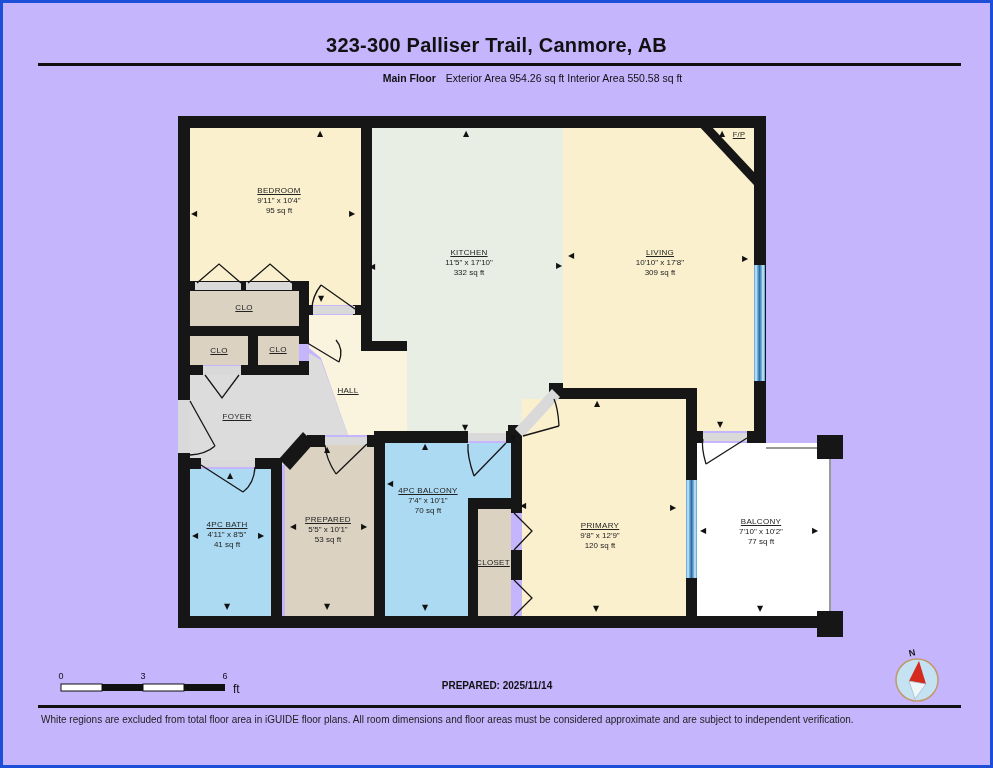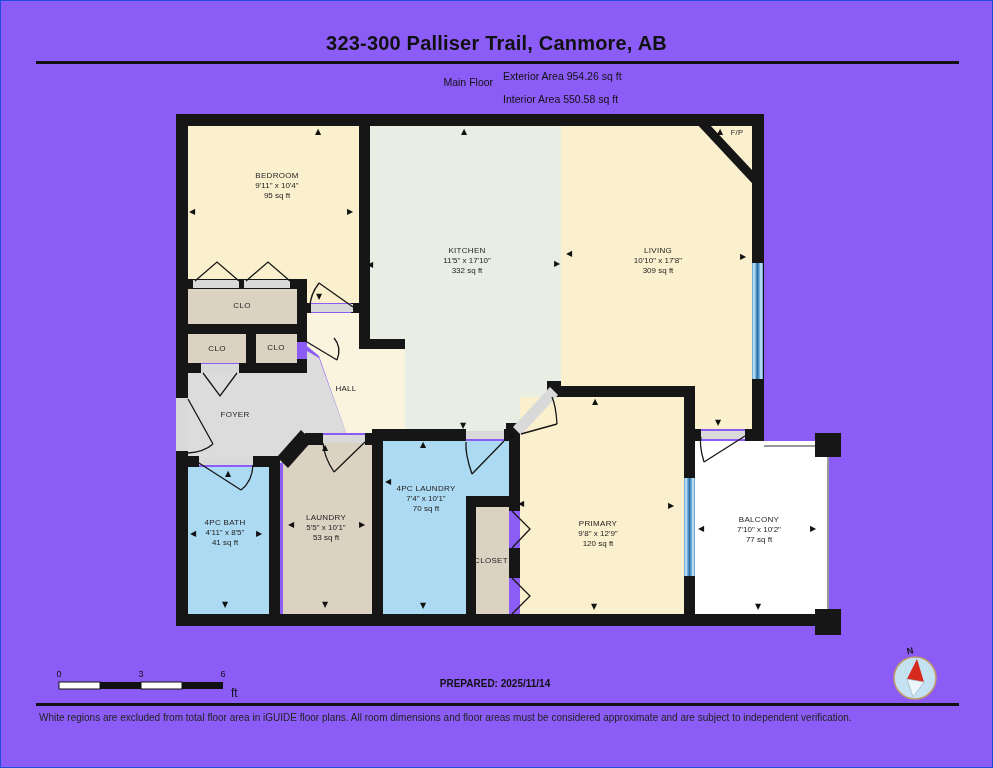--- a/index.html
+++ b/index.html
@@ -1,35 +1,35 @@
 <!DOCTYPE html>
 <html><head>
 <meta charset="utf-8">
 <style>
   html,body{margin:0;padding:0;background:#fff;}
   .sheet{
-    position:relative;width:993px;height:768px;background:#8b5cf6;
+    position:relative;width:993px;height:768px;background:#c4b5fd;
     font-family:"Liberation Sans","DejaVu Sans",sans-serif;color:#111;
-    border:1px solid #1d4ed8;box-sizing:border-box;overflow:hidden;
+    border:3px solid #1d4ed8;box-sizing:border-box;overflow:hidden;
   }
   .title{position:absolute;top:31px;left:0;width:100%;text-align:center;
     font-size:20px;font-weight:bold;letter-spacing:.2px;}
   .rule-top{position:absolute;top:60px;left:35px;width:923px;height:3px;background:#111;}
   .subhead{position:absolute;top:69px;left:0;width:100%;display:flex;justify-content:center;
     transform:translateX(36px);gap:10px;font-size:10.5px;}
-  .subhead .fl{font-weight:normal;margin-top:6px;}
-  .subhead .areas{display:flex;flex-direction:column;gap:11px;}
+  .subhead .fl{font-weight:bold;}
+  .subhead .areas{display:flex;flex-direction:row;gap:3px;}
   svg.plan{position:absolute;left:0;top:0;}
   .rl{position:absolute;transform:translateX(-50%);text-align:center;
     font-size:8px;line-height:10px;color:#222;white-space:nowrap;}
-  .rl .nm{letter-spacing:.3px;}
+  .rl .nm{letter-spacing:.3px;text-decoration:underline;}
   .ar{position:absolute;transform:translate(-50%,-50%);font-style:normal;
     font-family:"DejaVu Sans",sans-serif;font-size:8px;line-height:1;color:#111;}
   .ticks span{position:absolute;transform:translateX(-50%);font-size:9px;}
-  .ft-unit{position:absolute;font-size:12px;margin-top:6px;}
+  .ft-unit{position:absolute;font-size:12px;}
   .prepared{position:absolute;top:677px;left:494px;transform:translateX(-50%);
     font-size:10px;font-weight:bold;text-align:right;}
   .rule-bottom{position:absolute;top:702px;left:35px;width:923px;height:3px;background:#111;}
   .disclaimer{position:absolute;top:711px;left:38px;width:920px;font-size:10px;color:#222;}
   .compass-n{position:absolute;left:909px;top:645px;transform:translateX(-50%) rotate(-12deg);
     font-size:9px;font-weight:bold;}
 </style>
 </head>
 <body>
 
@@ -160,52 +160,52 @@
     </g>
 
     <g>
       <circle cx="914" cy="677" r="21" fill="#C5E2F2" stroke="#C2996B" stroke-width="1.5"></circle>
       <polygon points="916,658 923,681 906,678" fill="#D42B1E"></polygon>
       <polygon points="906,678 923,681 912,696" fill="#EDF6FB" stroke="#9ab" stroke-width="0.6"></polygon>
     </g>
   </svg>
 
   <div>
-    <div class="rl" style="left:276px;top:170px">
+    <div class="rl" style="left:276px;top:183px">
       <span class="nm">BEDROOM</span><br>
       <span>9'11" x 10'4"</span><br>
       <span>95 sq ft</span>
     </div>
     <div class="rl" style="left:466px;top:245px">
       <span class="nm">KITCHEN</span><br>
       <span>11'5" x 17'10"</span><br>
       <span>332 sq ft</span>
     </div>
     <div class="rl" style="left:657px;top:245px">
       <span class="nm">LIVING</span><br>
       <span>10'10" x 17'8"</span><br>
       <span>309 sq ft</span>
     </div>
     <div class="rl" style="left:597px;top:518px">
       <span class="nm">PRIMARY</span><br>
       <span>9'8" x 12'9"</span><br>
       <span>120 sq ft</span>
     </div>
     <div class="rl" style="left:425px;top:483px">
-      <span class="nm">4PC LAUNDRY</span><br>
+      <span class="nm">4PC BALCONY</span><br>
       <span>7'4" x 10'1"</span><br>
       <span>70 sq ft</span>
     </div>
     <div class="rl" style="left:224px;top:517px">
       <span class="nm">4PC BATH</span><br>
       <span>4'11" x 8'5"</span><br>
       <span>41 sq ft</span>
     </div>
     <div class="rl" style="left:325px;top:512px">
-      <span class="nm">LAUNDRY</span><br>
+      <span class="nm">PREPARED</span><br>
       <span>5'5" x 10'1"</span><br>
       <span>53 sq ft</span>
     </div>
     <div class="rl" style="left:758px;top:514px">
       <span class="nm">BALCONY</span><br>
       <span>7'10" x 10'2"</span><br>
       <span>77 sq ft</span>
     </div>
     <div class="rl" style="left:345px;top:383px">
       <span class="nm">HALL</span>

